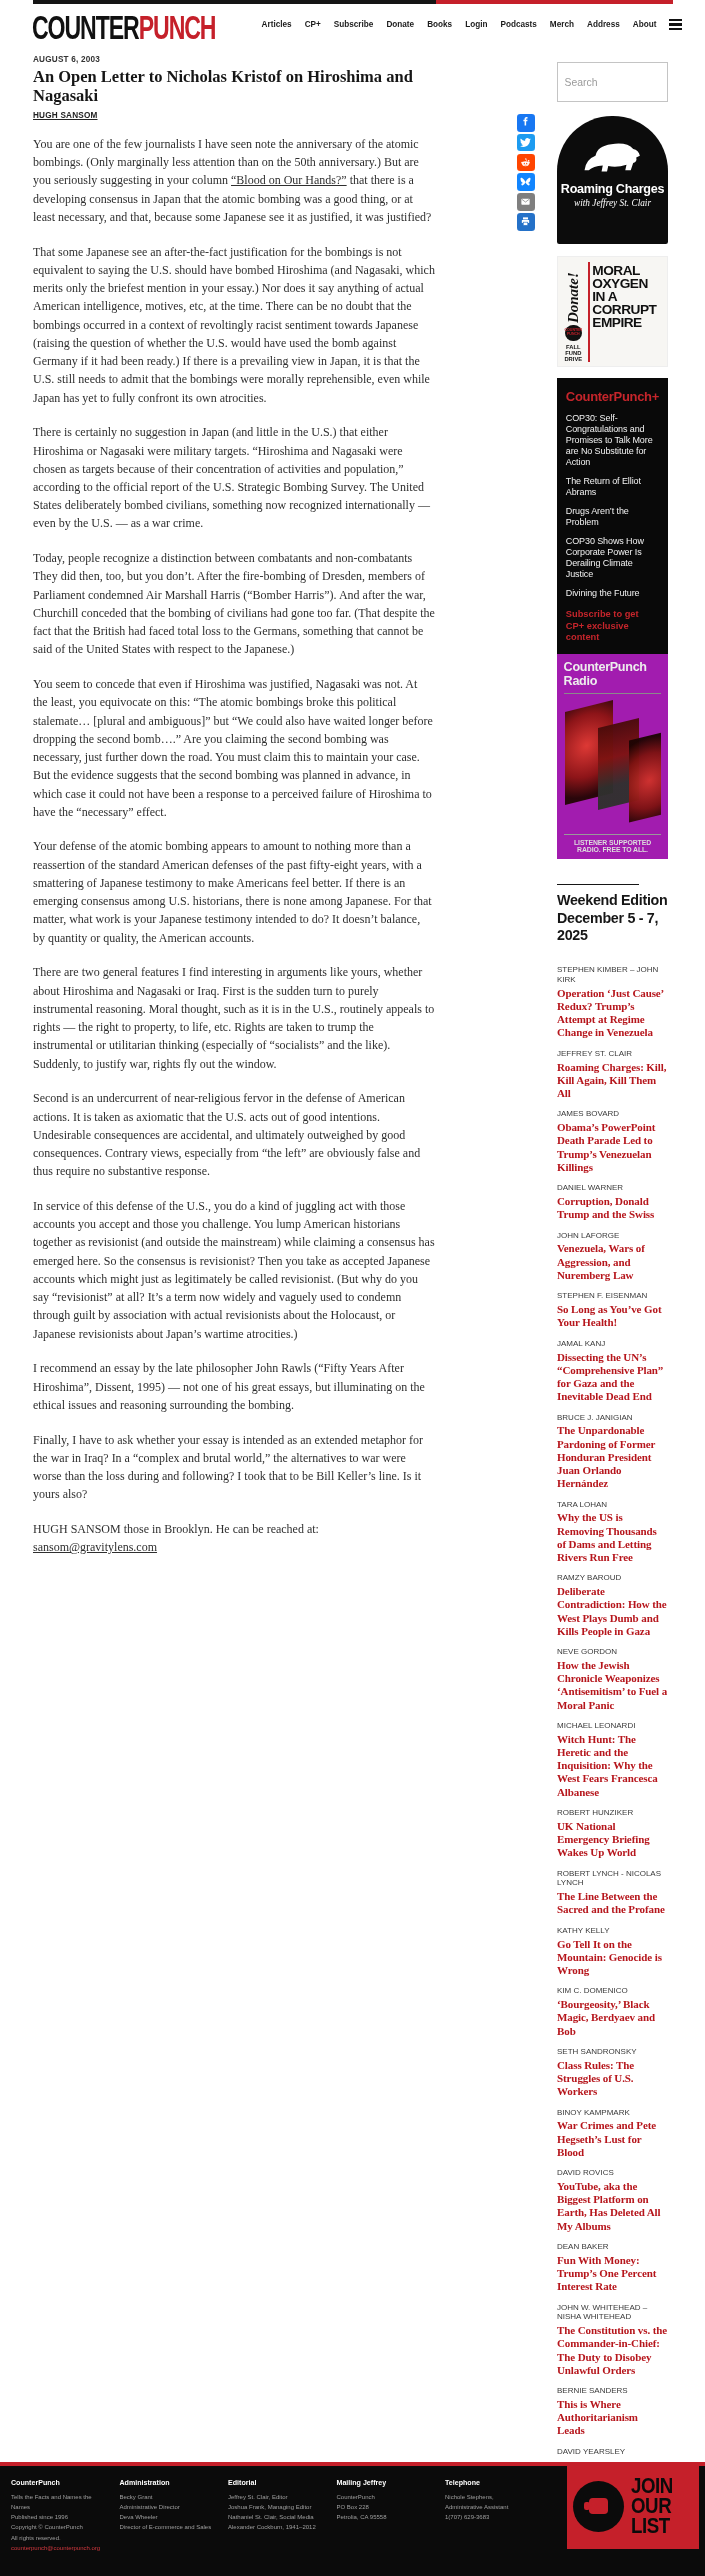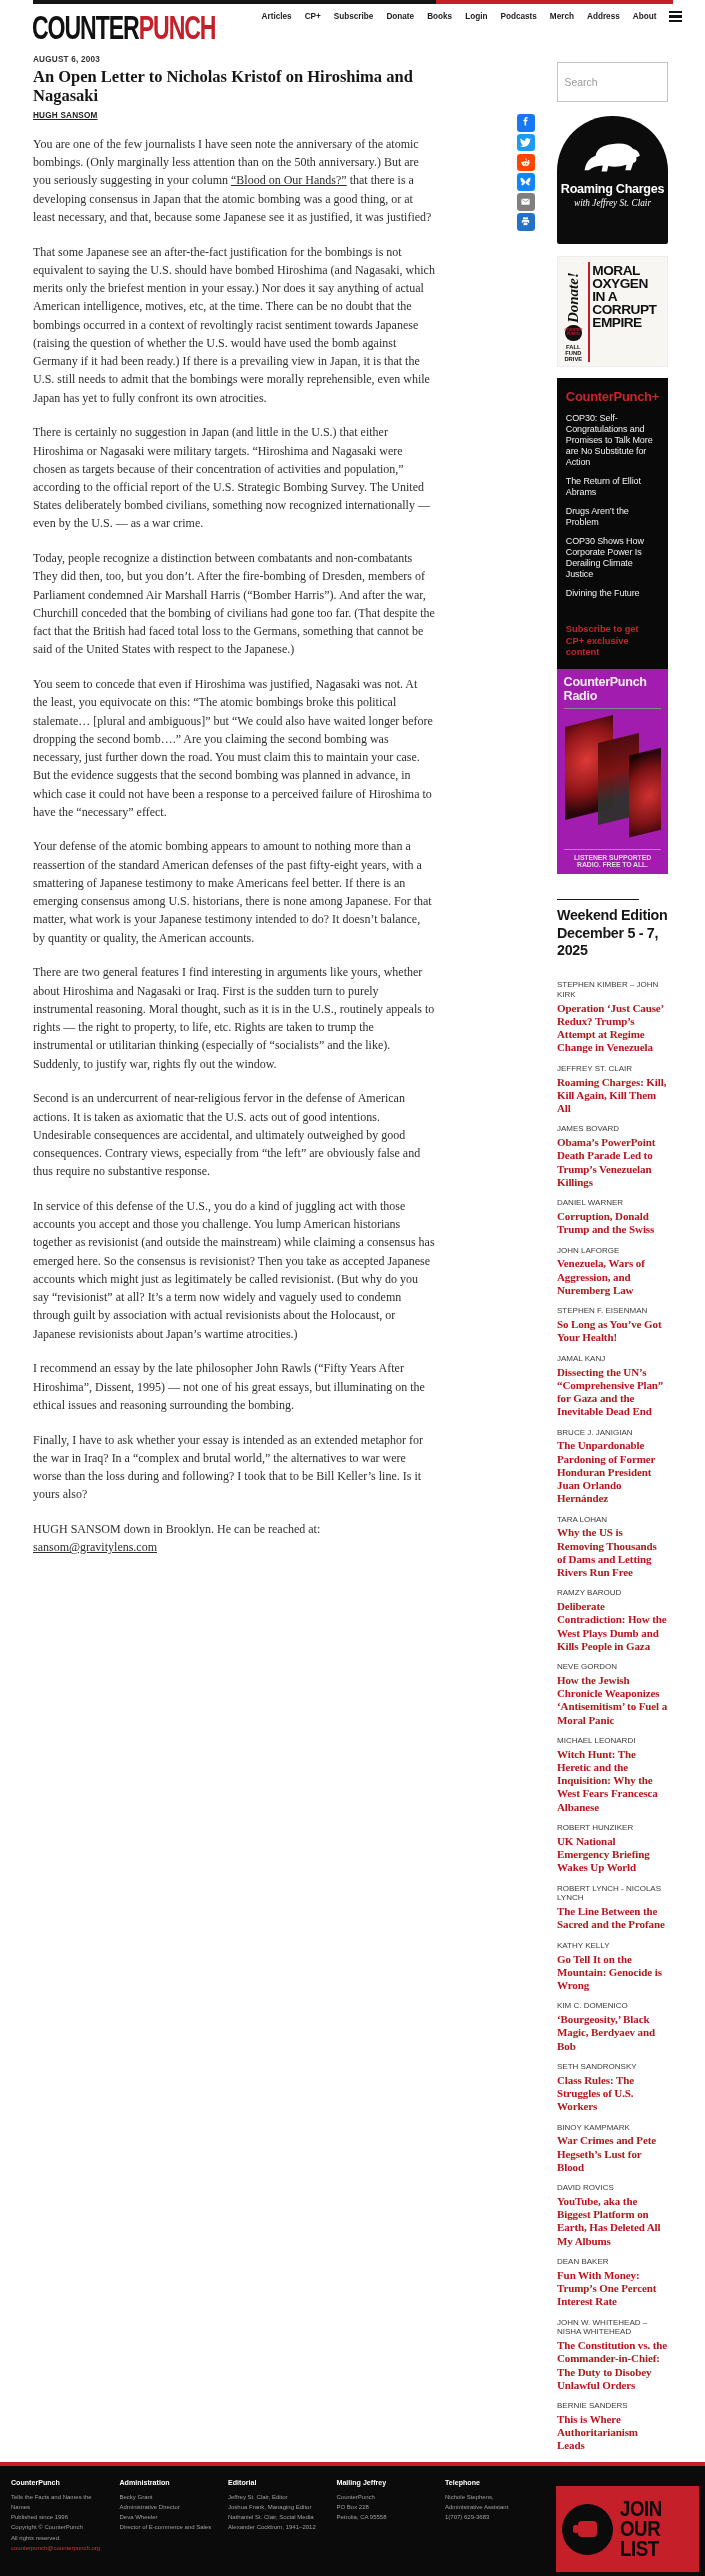--- a/index.html
+++ b/index.html
@@ -10,21 +10,21 @@
   
   .stripe{position:absolute;left:33px;top:0;width:640px;height:4.4px;display:flex}
   .stripe .b{flex:0 0 63%;background:#151515}
   .stripe .r{flex:1;background:#c5202a}
 
   
   .logo{position:absolute;left:32px;top:10px;font-weight:900;font-size:34px;line-height:1;
         letter-spacing:-1.6px;transform:scaleX(.68);transform-origin:left top;white-space:nowrap;
         color:#111;cursor:pointer}
   .logo .p2{color:#c5202a}
-  .nav{position:absolute;top:11px;right:24px;display:flex;align-items:center;gap:13px;
+  .nav{position:absolute;top:19px;right:24px;display:flex;align-items:center;gap:13px;
        font-size:8.2px;font-weight:700;color:#1c1c1c}
   .nav .nav-item{color:#1c1c1c;text-decoration:none}
   .burger{width:12.6px;display:flex;flex-direction:column;gap:2.2px;cursor:pointer}
   .burger span{height:2.2px;background:#111;display:block}
 
   
   .share{position:absolute;left:517px;top:114px;display:flex;flex-direction:column;gap:2.2px}
   .sicon{width:17.6px;height:17.6px;border-radius:3.3px;display:flex;align-items:center;justify-content:center;cursor:pointer}
   .sicon svg{width:11px;height:11px;display:block}
 
@@ -58,21 +58,21 @@
         font-style:italic;font-weight:700;font-size:15px;color:#111;flex:1}
   .cp-circle{width:16.5px;height:16.5px;border-radius:50%;background:#111;color:#c5202a;font-size:3.6px;
         font-weight:900;display:flex;align-items:center;justify-content:center;text-align:center;line-height:1.05;margin:2.2px 0}
   .ffd div{font-size:5.8px;font-weight:900;line-height:1.05;text-align:center;color:#111}
   .don-rule{width:1.6px;background:#c5202a;margin:0 2.7px}
   .don-right{flex:1;font-weight:900;font-size:13.7px;line-height:.95;letter-spacing:-0.5px;color:#101010;padding-top:2.2px}
 
   .ad-cpplus{margin-top:11px;background:#090909;padding:11px 8.8px}
   .cpp-head{color:#c5252b;font-size:13px;font-weight:700;letter-spacing:-0.3px;margin-bottom:8.8px;cursor:pointer}
   .cpp-item{color:#f2f2f2;font-size:9px;line-height:1.22;margin-bottom:8.2px;letter-spacing:-0.1px;cursor:pointer}
-  .cpp-sub{color:#c5252b;font-size:9.3px;font-weight:700;line-height:1.2;margin-top:25px;cursor:pointer}
+  .cpp-sub{color:#c5252b;font-size:9.3px;font-weight:700;line-height:1.2;margin-top:10px;cursor:pointer}
 
   .ad-radio{background:#a21caf;padding:6.6px 6.6px 5.5px;cursor:pointer}
   .radio-title{color:#ededed;font-size:12.6px;font-weight:700;letter-spacing:-0.3px;border-bottom:1.1px solid #8a8a8a;padding-bottom:4.4px}
   .radio-art{position:relative;height:131px;overflow:hidden;margin:4.4px 0}
   .pan{position:absolute;transform:skewY(-14deg);opacity:.96}
   .pan1{left:1.1px;top:7.7px;width:48px;height:93px;background:radial-gradient(circle at 45% 42%,#e03a30 0%,#8c1412 52%,#240504 85%)}
   .pan2{left:34px;top:25px;width:41px;height:82px;background:linear-gradient(#4a0b0a,#7e1311 40%,#30302e 75%)}
   .pan3{left:65px;top:38px;width:37px;height:82px;background:radial-gradient(circle at 55% 55%,#d0322b 0%,#7c1210 55%,#1d0403 88%)}
   .radio-cap{color:#ddd;font-size:6.9px;font-weight:700;text-align:center;border-top:1.1px solid #999;
         padding-top:4.4px;letter-spacing:-0.1px}
@@ -87,21 +87,21 @@
         line-height:1.2;letter-spacing:-0.1px;cursor:pointer}
 
   
   .footer{position:absolute;left:0;top:2462px;width:706px;height:114px;background:#0b0b0b}
   .redbar{height:4.4px;background:#c5202a}
   .fcols{display:flex;gap:16.5px;padding:13px 0 0 11px}
   .fcol{width:92px}
   .fcol h4{color:#fff;font-size:7.1px;margin:0 0 4.4px;font-weight:700}
   .fcol .fline{color:#9f9f9f;font-size:6px;line-height:1.7}
   .fcol .mail{color:#d2383e;cursor:pointer}
-  .join{position:absolute;right:6.6px;top:24px;width:143px;height:86px;background:#c5202a;
+  .join{position:absolute;right:6.6px;top:1px;width:132px;height:86px;background:#c5202a;
         display:flex;align-items:center;padding:0 5.5px;box-sizing:border-box;cursor:pointer}
   .circ{width:51px;height:51px;border-radius:50%;background:#0b0b0b;display:flex;align-items:center;
         justify-content:center;flex:0 0 auto}
   .fist{width:18.7px;height:16.5px;background:#c5202a;border-radius:3.8px;position:relative}
   .fist:before{content:"";position:absolute;left:-5px;top:3.8px;width:5.5px;height:8.8px;background:#c5202a;border-radius:2.2px}
   .jtxt{font-size:22px;font-weight:900;color:#0b0b0b;line-height:.92;letter-spacing:-0.5px;margin-left:6.6px;
         transform:scaleX(.85);transform-origin:left}
 </style>
 </head>
 <body>
@@ -189,21 +189,21 @@
         <p><span>That some Japanese see an after-the-fact justification for the bombings is not equivalent to saying the U.S. should have bombed Hiroshima (and Nagasaki, which merits only the briefest mention in your essay.) Nor does it say anything of actual American intelligence, motives, etc, at the time. There can be no doubt that the bombings occurred in a context of revoltingly racist sentiment towards Japanese (raising the question of whether the U.S. would have used the bomb against Germany if it had been ready.) If there is a prevailing view in Japan, it is that the U.S. still needs to admit that the bombings were morally reprehensible, even while Japan has yet to fully confront its own atrocities.</span></p>
         <p><span>There is certainly no suggestion in Japan (and little in the U.S.) that either Hiroshima or Nagasaki were military targets. “Hiroshima and Nagasaki were chosen as targets because of their concentration of activities and population,” according to the official report of the U.S. Strategic Bombing Survey. The United States deliberately bombed civilians, something now recognized internationally — even by the U.S. — as a war crime.</span></p>
         <p><span>Today, people recognize a distinction between combatants and non-combatants They did then, too, but you don’t. After the fire-bombing of Dresden, members of Parliament condemned Air Marshall Harris (“Bomber Harris”). And after the war, Churchill conceded that the bombing of civilians had gone too far. (That despite the fact that the British had faced total loss to the Germans, something that cannot be said of the United States with respect to the Japanese.)</span></p>
         <p><span>You seem to concede that even if Hiroshima was justified, Nagasaki was not. At the least, you equivocate on this: “The atomic bombings broke this political stalemate… [plural and ambiguous]” but “We could also have waited longer before dropping the second bomb….” Are you claiming the second bombing was necessary, just further down the road. You must claim this to maintain your case. But the evidence suggests that the second bombing was planned in advance, in which case it could not have been a response to a perceived failure of Hiroshima to have the “necessary” effect.</span></p>
         <p><span>Your defense of the atomic bombing appears to amount to nothing more than a reassertion of the standard American defenses of the past fifty-eight years, with a smattering of Japanese testimony to make Americans feel better. If there is an emerging consensus among U.S. historians, there is none among Japanese. For that matter, what work is your Japanese testimony intended to do? It doesn’t balance, by quantity or quality, the American accounts.</span></p>
         <p><span>There are two general features I find interesting in arguments like yours, whether about Hiroshima and Nagasaki or Iraq. First is the sudden turn to purely instrumental reasoning. Moral thought, such as it is in the U.S., routinely appeals to rights — the right to property, to life, etc. Rights are taken to trump the instrumental or utilitarian thinking (especially of “socialists” and the like). Suddenly, to justify war, rights fly out the window.</span></p>
         <p><span>Second is an undercurrent of near-religious fervor in the defense of American actions. It is taken as axiomatic that the U.S. acts out of good intentions. Undesirable consequences are accidental, and ultimately outweighed by good consequences. Contrary views, especially from “the left” are obviously false and thus require no substantive response.</span></p>
         <p><span>In service of this defense of the U.S., you do a kind of juggling act with those accounts you accept and those you challenge. You lump American historians together as revisionist (and outside the mainstream) while claiming a consensus has emerged here. So the consensus is revisionist? Then you take as accepted Japanese accounts which might just as legitimately be called revisionist. (But why do you say “revisionist” at all? It’s a term now widely and vaguely used to condemn through guilt by association with actual revisionists about the Holocaust, or Japanese revisionists about Japan’s wartime atrocities.)</span></p>
         <p><span>I recommend an essay by the late philosopher John Rawls (“Fifty Years After Hiroshima”, Dissent, 1995) — not one of his great essays, but illuminating on the ethical issues and reasoning surrounding the bombing.</span></p>
         <p><span>Finally, I have to ask whether your essay is intended as an extended metaphor for the war in Iraq? In a “complex and brutal world,” the alternatives to war were worse than the loss during and following? I took that to be Bill Keller’s line. Is it yours also?</span></p>
-        <p><span>HUGH SANSOM down in Brooklyn. He can be reached at: </span><span class="lnk">sansom@gravitylens.com</span></p>
+        <p><span>HUGH SANSOM those in Brooklyn. He can be reached at: </span><span class="lnk">sansom@gravitylens.com</span></p>
       </div>
   </div>
 
   <div class="sidebar">
 
     <div class="search-box">
       <input type="text" placeholder="Search" style="">
     </div>
 
     <div class="ad-roaming">

